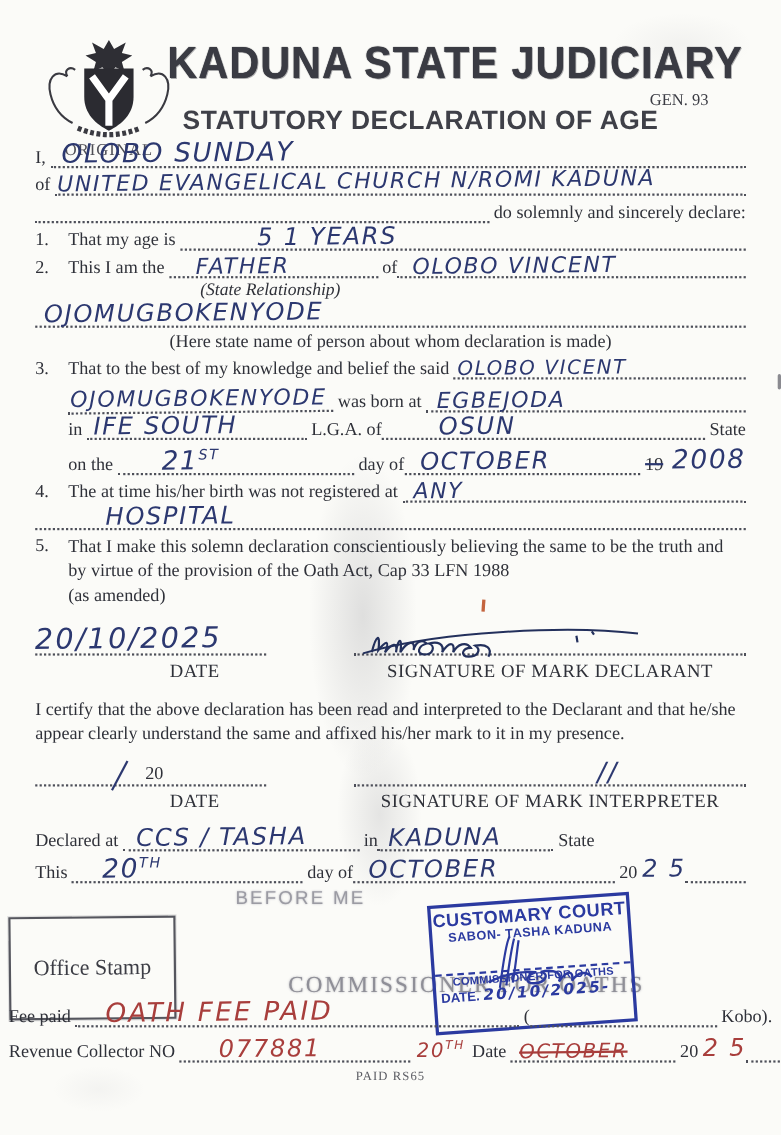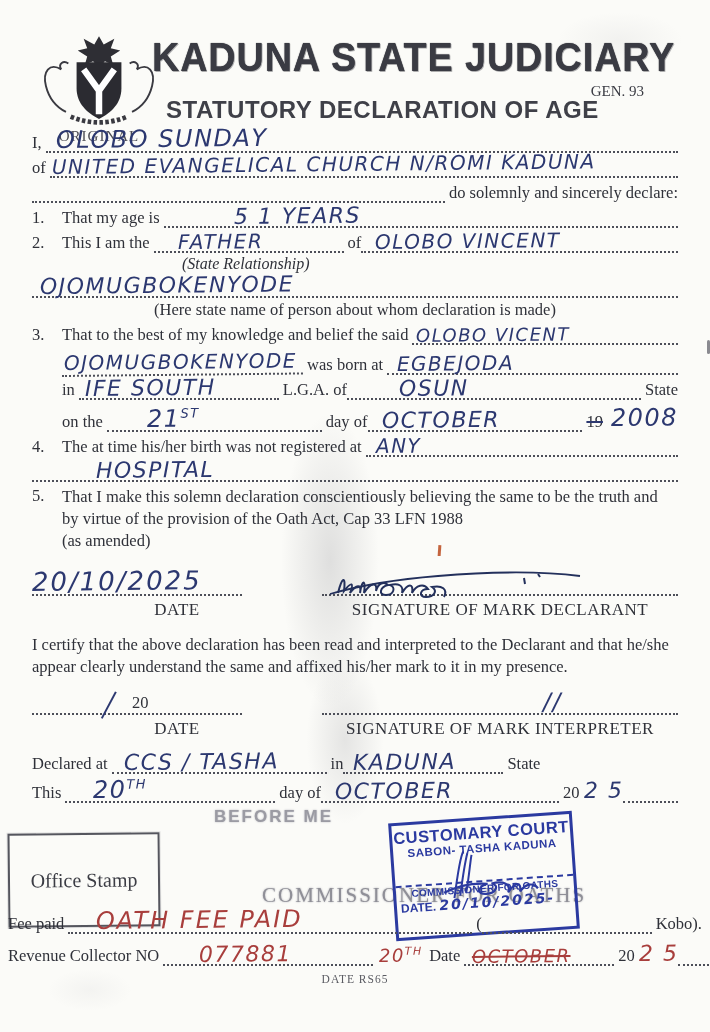--- a/index.html
+++ b/index.html
@@ -45,21 +45,21 @@
   .siglbls .l{flex:0 0 290px;text-align:center;}
   .siglbls .r{flex:1;text-align:center;}
   .gap80{flex:0 0 80px;border:none;}
   .printedyear{font-size:16.5px;color:#2f3139;}
   .strike{text-decoration:line-through;text-decoration-color:#2c3870;text-decoration-thickness:2px;}
   .rstrike{text-decoration:line-through;text-decoration-color:#a83e3c;text-decoration-thickness:2px;}
   .scrawl{position:absolute;left:6px;bottom:-6px;}
   .slashmark{position:absolute;width:30px;height:2.4px;background:#2c3870;transform:rotate(-62deg);}
   .bottom{position:relative;height:200px;margin-top:2px;}
   .beforeme{position:absolute;left:214px;top:0;font-family:"Liberation Sans",sans-serif;
-    font-weight:700;font-size:17px;letter-spacing:2px;color:#9b9ba3;text-shadow:0 0 2px #b5b5bc;}
+    font-weight:400;font-size:17px;letter-spacing:2px;color:#9b9ba3;text-shadow:0 0 2px #b5b5bc;}
   .officebox{position:absolute;left:8px;top:26px;width:148px;height:90px;border:2px solid #55565e;
     transform:rotate(-.6deg);display:flex;align-items:center;justify-content:center;
     font-size:20px;color:#3c3d45;box-shadow:0 0 0 1px rgba(90,90,98,.15);}
   .commish{position:absolute;left:262px;top:76px;font-size:21px;letter-spacing:2px;color:#8f8f97;
     text-shadow:0 0 2px #aaaab0;white-space:nowrap;}
   .stamp{position:absolute;left:392px;top:10px;width:178px;height:112px;border:3.5px solid #2b3aa0;
     transform:rotate(-4deg);color:#2b3aa0;text-align:center;
     font-family:"Liberation Sans",sans-serif;background:rgba(255,255,255,.0);}
   .stamp .t1{font-weight:800;font-size:16.5px;letter-spacing:.5px;margin-top:3px;}
   .stamp .t2{font-weight:700;font-size:11.5px;letter-spacing:.5px;}
@@ -315,18 +315,18 @@
       <span class="hw red s18" style="position:relative;bottom:0;margin:0 6px"><span>20</span><sup style="font-size:11px">TH</sup></span>
       <span class="lbl">Date</span>
       <span class="fill w150">
         <span class="hw red s18 rstrike" style="left:8px">OCTOBER</span>
       </span>
       <span class="lbl after printedyear">20</span>
       <span class="hw red s22" style="position:relative;bottom:0;margin-left:4px">2 5</span>
       <span class="fill w55"></span>
     </div>
 
-    <div class="gpkds">DATE RS65</div>
+    <div class="gpkds">PAID RS65</div>
   </div>
 
   <div class="edge"></div>
   <div class="redtick"></div>
 </div>
 
 </body></html>

